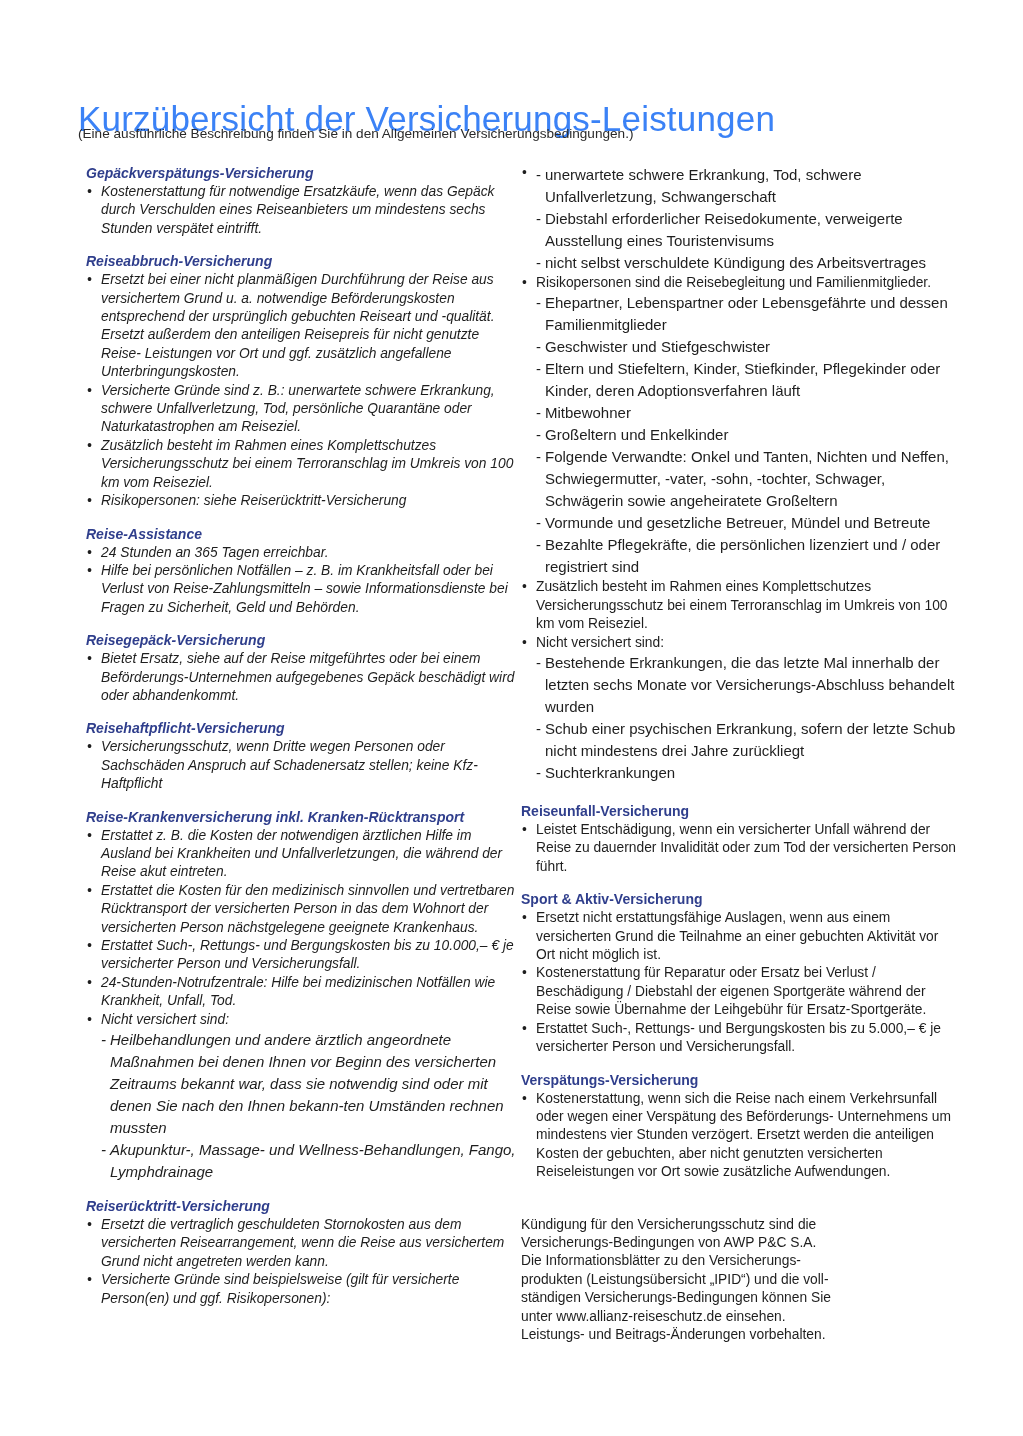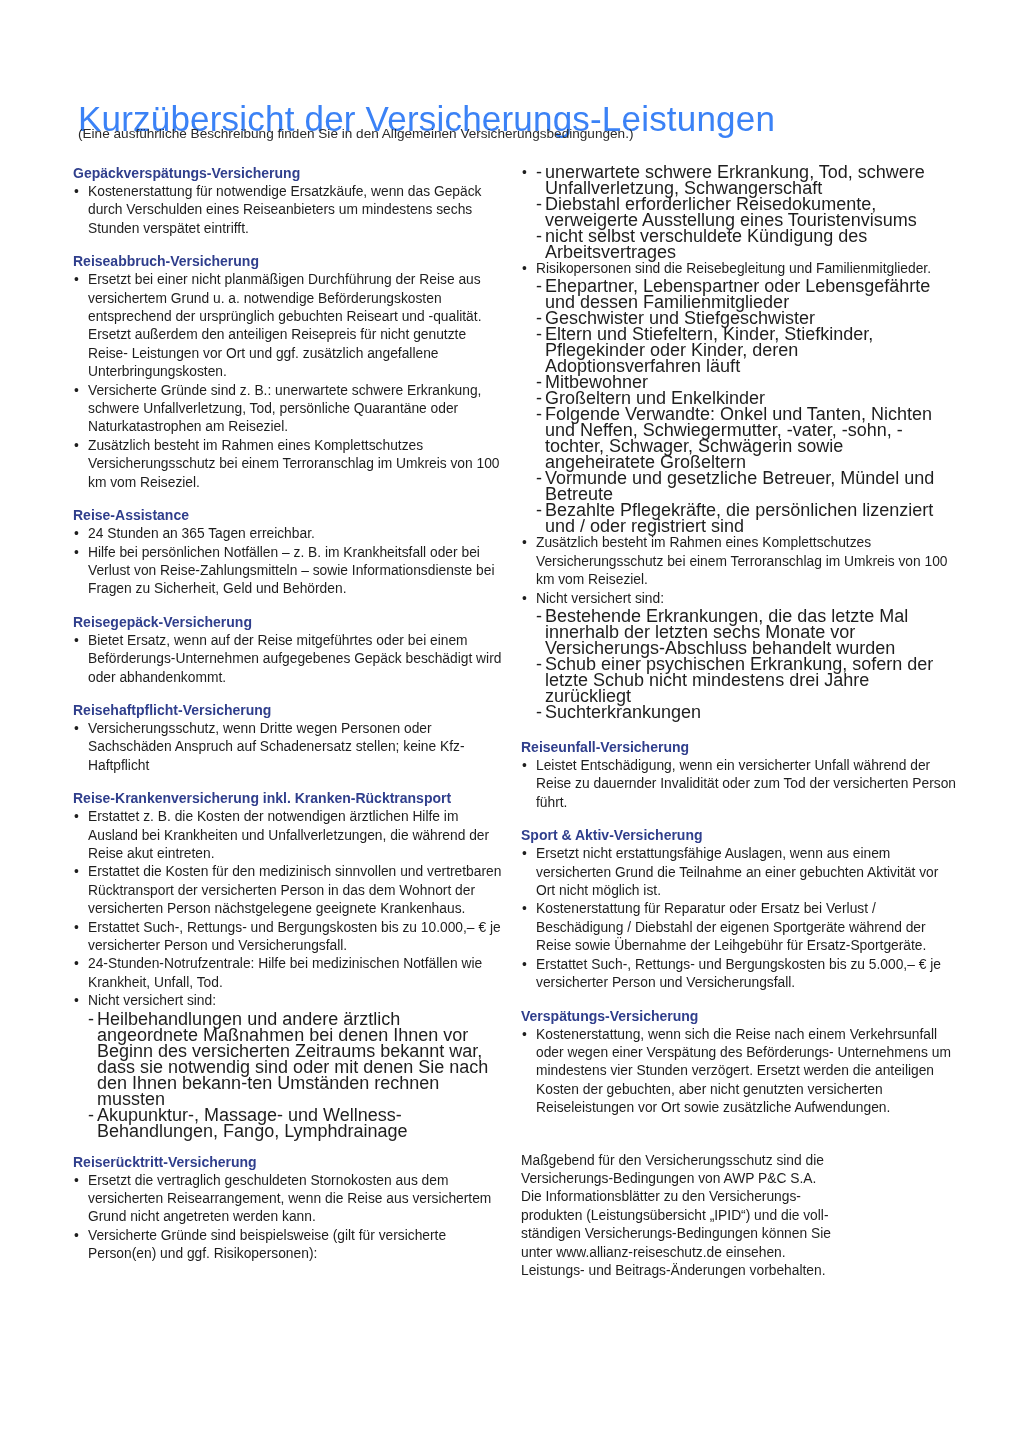--- a/index.html
+++ b/index.html
@@ -2,29 +2,29 @@
 <html><head>
 <meta charset="utf-8">
 <style>
   html, body { margin:0; padding:0; background:#ffffff; }
   body { width:1023px; height:1436px; position:relative; overflow:hidden;
          font-family:"Liberation Sans", "DejaVu Sans", sans-serif; color:#1e1e1e; }
   .title { position:absolute; left:78px; top:76px; font-size:35px; font-weight:400;
            color:#3b82f6; letter-spacing:0.2px; white-space:nowrap; }
   .subtitle { position:absolute; left:78px; top:126px; font-size:13.6px; color:#2a2a2a; white-space:nowrap; }
   .col { position:absolute; top:164px; }
-  .col.left { left:73px; width:430px; }
+  .col.left { left:86px; width:430px;font-style:italic; }
   .col.right { left:521px; width:435px; top:164px; }
   .section { margin-bottom:14px; }
   .heading { font-size:14px; font-weight:bold; color:#2f3e8c; line-height:18px; margin-bottom:1px; }
   ul.bullets { list-style:none; margin:0; padding:0; }
   ul.bullets > li { position:relative; padding-left:15px; font-size:13.8px; line-height:18.4px; }
   ul.bullets > li::before { content:"•"; position:absolute; left:1px; top:0; }
   ul.dash { list-style:none; margin:0; padding:0; }
-  ul.dash > li { position:relative; padding-left:9px; font-size:18px; line-height:16px; }
+  ul.dash > li { position:relative; padding-left:9px; font-size:15px; line-height:22px; }
   ul.dash > li::before { content:"-"; position:absolute; left:0; top:0; }
   .right-cont ul.dash { margin-left:0; }
   .footer { margin-top:34px; font-size:13.8px; line-height:18.4px; }
   .footer div { white-space:nowrap; }
 </style>
 </head>
 <body>
 
 <h1 class="title">Kurzübersicht der Versicherungs-Leistungen</h1>
 <div class="subtitle">(Eine ausführliche Beschreibung finden Sie in den Allgemeinen Versicherungsbedingungen.)</div>
@@ -37,35 +37,36 @@
       <li>Kostenerstattung für notwendige Ersatzkäufe, wenn das Gepäck durch Verschulden eines Reiseanbieters um mindestens sechs Stunden verspätet eintrifft.</li>
     </ul>
   </div>
 
   <div class="section">
     <div class="heading">Reiseabbruch-Versicherung</div>
     <ul class="bullets">
       <li>Ersetzt bei einer nicht planmäßigen Durchführung der Reise aus versichertem Grund u. a. notwendige Beförderungskosten entsprechend der ursprünglich gebuchten Reiseart und -qualität. Ersetzt außerdem den anteiligen Reisepreis für nicht genutzte Reise- Leistungen vor Ort und ggf. zusätzlich angefallene Unterbringungskosten.</li>
       <li>Versicherte Gründe sind z. B.: unerwartete schwere Erkrankung, schwere Unfallverletzung, Tod, persönliche Quarantäne oder Naturkatastrophen am Reiseziel.</li>
       <li>Zusätzlich besteht im Rahmen eines Komplettschutzes Versicherungsschutz bei einem Terroranschlag im Umkreis von 100 km vom Reiseziel.</li>
+      <li>Risikopersonen: siehe Reiserücktritt-Versicherung</li>
     </ul>
   </div>
 
   <div class="section">
     <div class="heading">Reise-Assistance</div>
     <ul class="bullets">
       <li>24 Stunden an 365 Tagen erreichbar.</li>
       <li>Hilfe bei persönlichen Notfällen – z. B. im Krankheitsfall oder bei Verlust von Reise-Zahlungsmitteln – sowie Informationsdienste bei Fragen zu Sicherheit, Geld und Behörden.</li>
     </ul>
   </div>
 
   <div class="section">
     <div class="heading">Reisegepäck-Versicherung</div>
     <ul class="bullets">
-      <li>Bietet Ersatz, wenn auf der Reise mitgeführtes oder bei einem Beförderungs-Unternehmen aufgegebenes Gepäck beschädigt wird oder abhandenkommt.</li>
+      <li>Bietet Ersatz, siehe auf der Reise mitgeführtes oder bei einem Beförderungs-Unternehmen aufgegebenes Gepäck beschädigt wird oder abhandenkommt.</li>
     </ul>
   </div>
 
   <div class="section">
     <div class="heading">Reisehaftpflicht-Versicherung</div>
     <ul class="bullets">
       <li>Versicherungsschutz, wenn Dritte wegen Personen oder Sachschäden Anspruch auf Schadenersatz stellen; keine Kfz-Haftpflicht</li>
     </ul>
   </div>
 
@@ -150,21 +151,21 @@
   </div>
 
   <div class="section">
     <div class="heading">Verspätungs-Versicherung</div>
     <ul class="bullets">
       <li>Kostenerstattung, wenn sich die Reise nach einem Verkehrsunfall oder wegen einer Verspätung des Beförderungs- Unternehmens um mindestens vier Stunden verzögert. Ersetzt werden die anteiligen Kosten der gebuchten, aber nicht genutzten versicherten Reiseleistungen vor Ort sowie zusätzliche Aufwendungen.</li>
     </ul>
   </div>
 
   <div class="footer">
-    <div>Maßgebend für den Versicherungsschutz sind die</div>
+    <div>Kündigung für den Versicherungsschutz sind die</div>
     <div>Versicherungs-Bedingungen von AWP P&amp;C S.A.</div>
     <div>Die Informationsblätter zu den Versicherungs-</div>
     <div>produkten (Leistungsübersicht „IPID“) und die voll-</div>
     <div>ständigen Versicherungs-Bedingungen können Sie</div>
     <div>unter www.allianz-reiseschutz.de einsehen.</div>
     <div>Leistungs- und Beitrags-Änderungen vorbehalten.</div>
   </div>
 </div>
 
 </body></html>

